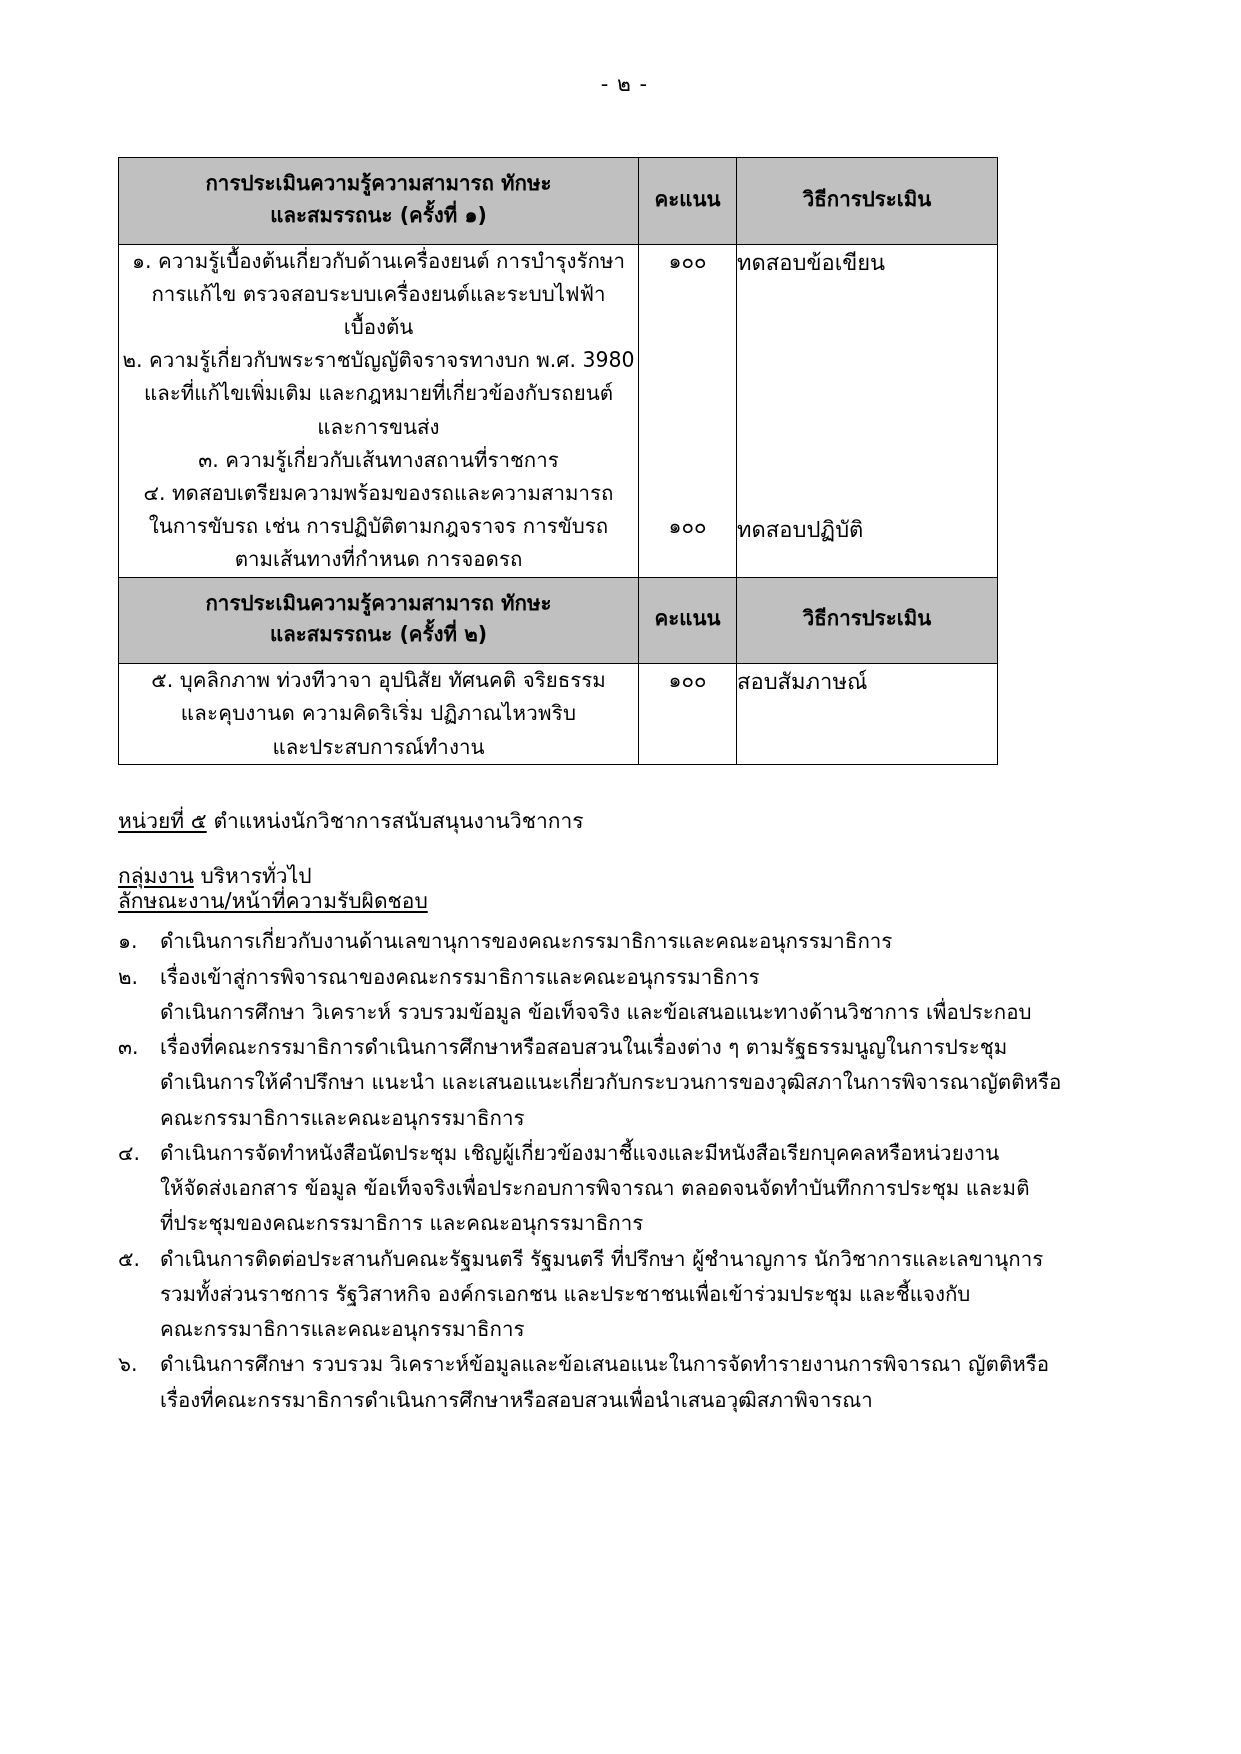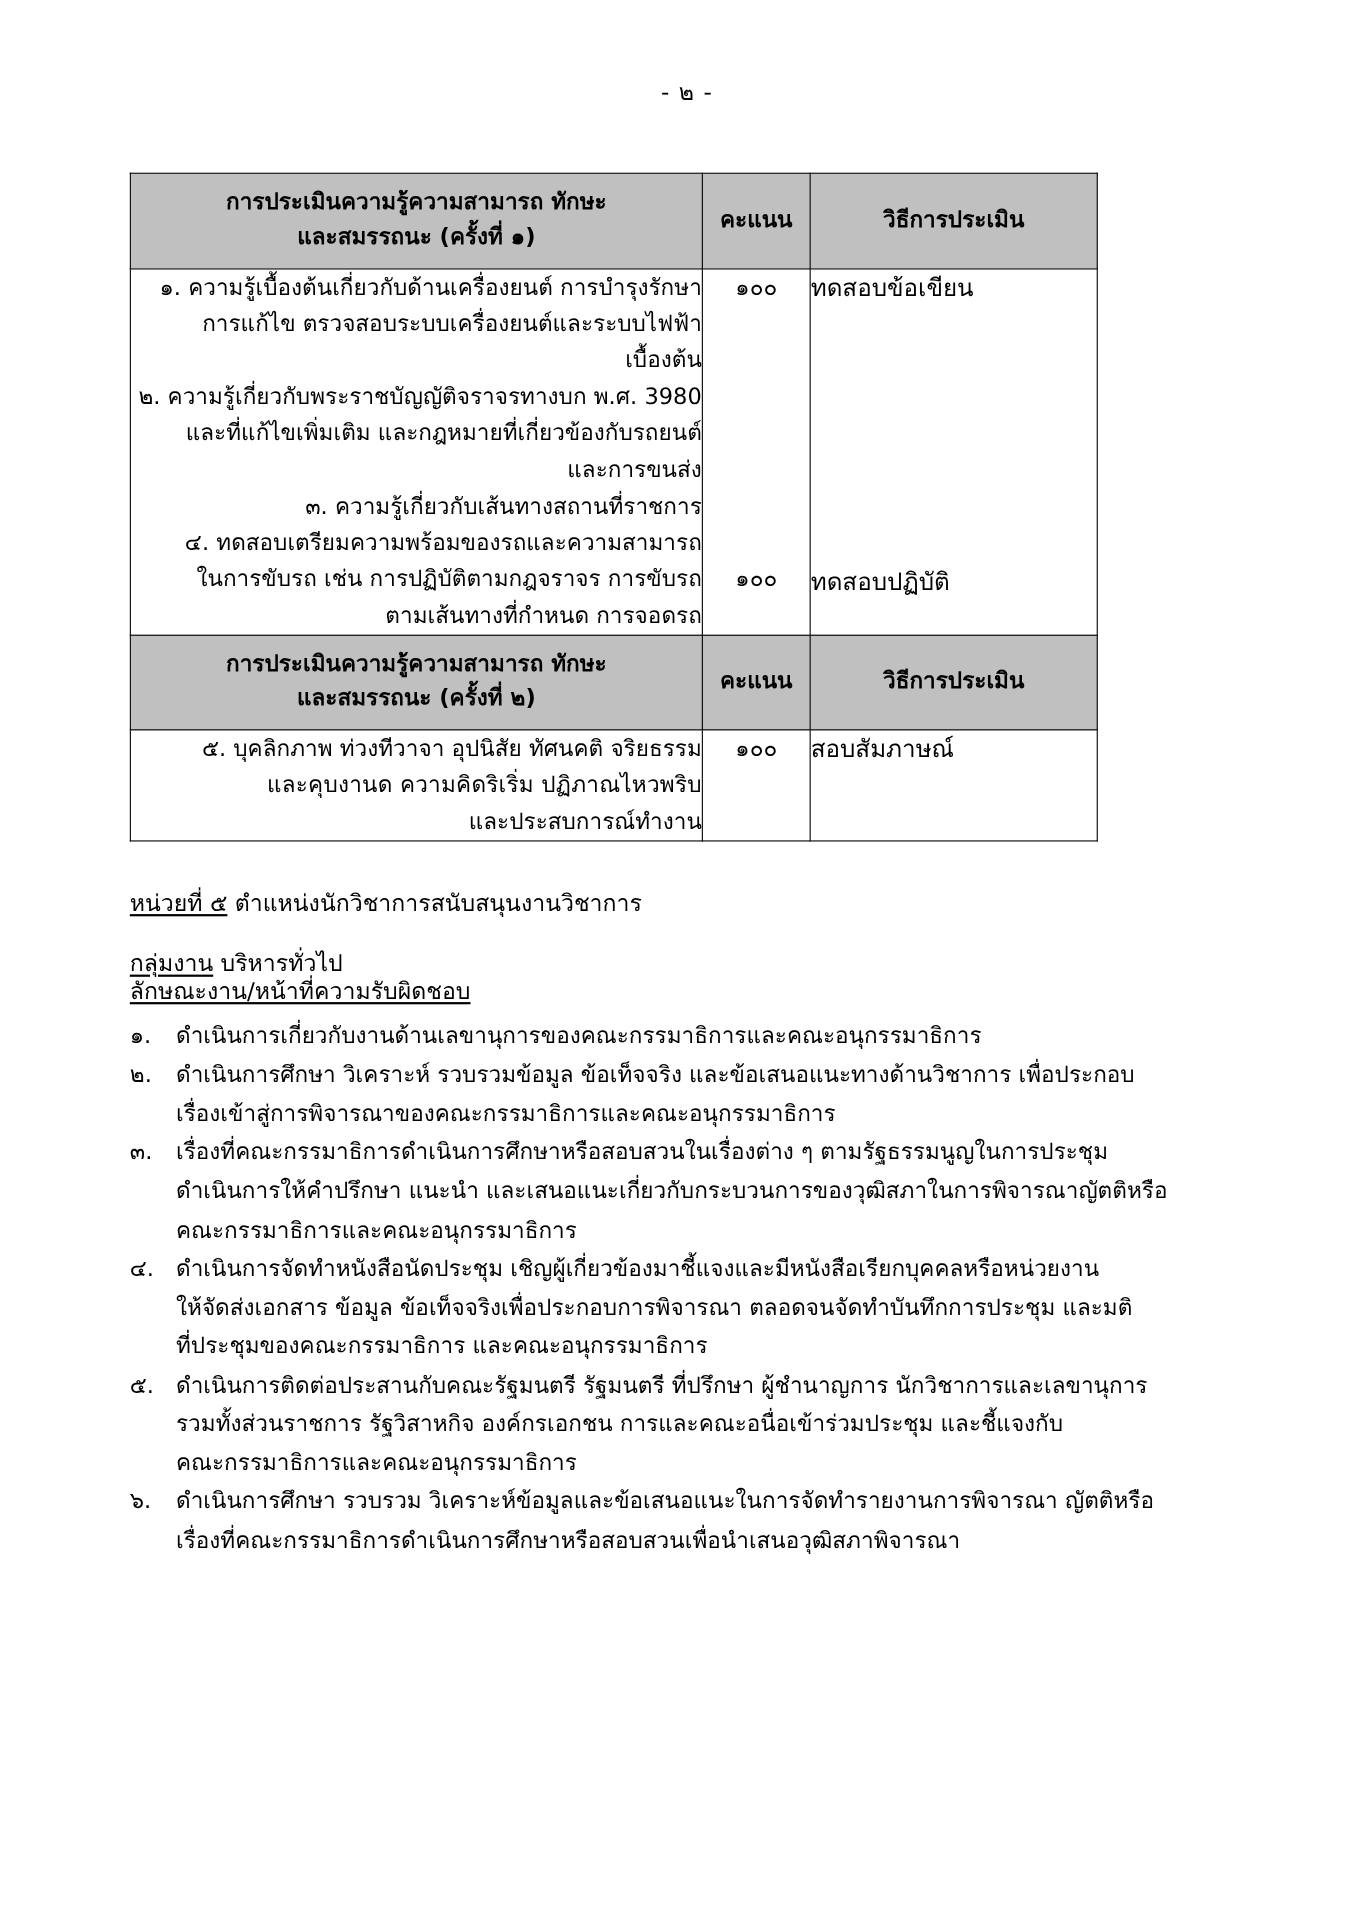--- a/index.html
+++ b/index.html
@@ -61,21 +61,21 @@
     padding-left: 10px;
     padding-right: 10px;
   }
   .hdr-l1 { display: block; }
   .hdr-l2 { display: block; }
 
   td.topic-cell {
     font-size: 20.5px;
     line-height: 1.62;
     padding: 9px 8px 9px 10px;
-    text-align: right;
+    text-align: center;
     margin-top: 41px;
   }
   td.topic-cell .ln { display: block; white-space: nowrap; }
   td.topic-cell .ln.sp { letter-spacing: 0.2px; }
 
   td.score-cell {
     font-size: 20.5px;
     text-align: center;
     padding-top: 12px;
     line-height: 1.62;
@@ -201,39 +201,39 @@
 
   <p class="section-heading h-duties"><span class="u">ลักษณะงาน/หน้าที่ความรับผิดชอบ</span></p>
 
   <ol class="duties">
     <li>
       <span class="num">๑.</span>
       <span class="ln first">ดำเนินการเกี่ยวกับงานด้านเลขานุการของคณะกรรมาธิการและคณะอนุกรรมาธิการ</span>
     </li>
     <li>
       <span class="num">๒.</span>
+      <span class="ln">เรื่องเข้าสู่การพิจารณาของคณะกรรมาธิการและคณะอนุกรรมาธิการ</span>
       <span class="ln first">ดำเนินการศึกษา วิเคราะห์ รวบรวมข้อมูล ข้อเท็จจริง และข้อเสนอแนะทางด้านวิชาการ เพื่อประกอบ</span>
-      <span class="ln">เรื่องเข้าสู่การพิจารณาของคณะกรรมาธิการและคณะอนุกรรมาธิการ</span>
     </li>
     <li>
       <span class="num">๓.</span>
       <span class="ln">เรื่องที่คณะกรรมาธิการดำเนินการศึกษาหรือสอบสวนในเรื่องต่าง ๆ ตามรัฐธรรมนูญในการประชุม</span>
       <span class="ln first">ดำเนินการให้คำปรึกษา แนะนำ และเสนอแนะเกี่ยวกับกระบวนการของวุฒิสภาในการพิจารณาญัตติหรือ</span>
       <span class="ln">คณะกรรมาธิการและคณะอนุกรรมาธิการ</span>
     </li>
     <li>
       <span class="num">๔.</span>
       <span class="ln first">ดำเนินการจัดทำหนังสือนัดประชุม  เชิญผู้เกี่ยวข้องมาชี้แจงและมีหนังสือเรียกบุคคลหรือหน่วยงาน</span>
       <span class="ln">ให้จัดส่งเอกสาร ข้อมูล ข้อเท็จจริงเพื่อประกอบการพิจารณา ตลอดจนจัดทำบันทึกการประชุม และมติ</span>
       <span class="ln">ที่ประชุมของคณะกรรมาธิการ และคณะอนุกรรมาธิการ</span>
     </li>
     <li>
       <span class="num">๕.</span>
       <span class="ln first">ดำเนินการติดต่อประสานกับคณะรัฐมนตรี รัฐมนตรี ที่ปรึกษา ผู้ชำนาญการ นักวิชาการและเลขานุการ</span>
-      <span class="ln">รวมทั้งส่วนราชการ รัฐวิสาหกิจ องค์กรเอกชน การและคณะอนื่อเข้าร่วมประชุม และชี้แจงกับ</span>
+      <span class="ln">รวมทั้งส่วนราชการ รัฐวิสาหกิจ องค์กรเอกชน และประชาชนเพื่อเข้าร่วมประชุม และชี้แจงกับ</span>
       <span class="ln">คณะกรรมาธิการและคณะอนุกรรมาธิการ</span>
     </li>
     <li>
       <span class="num">๖.</span>
       <span class="ln first">ดำเนินการศึกษา รวบรวม วิเคราะห์ข้อมูลและข้อเสนอแนะในการจัดทำรายงานการพิจารณา ญัตติหรือ</span>
       <span class="ln">เรื่องที่คณะกรรมาธิการดำเนินการศึกษาหรือสอบสวนเพื่อนำเสนอวุฒิสภาพิจารณา</span>
     </li>
   </ol>
 
 </div>

